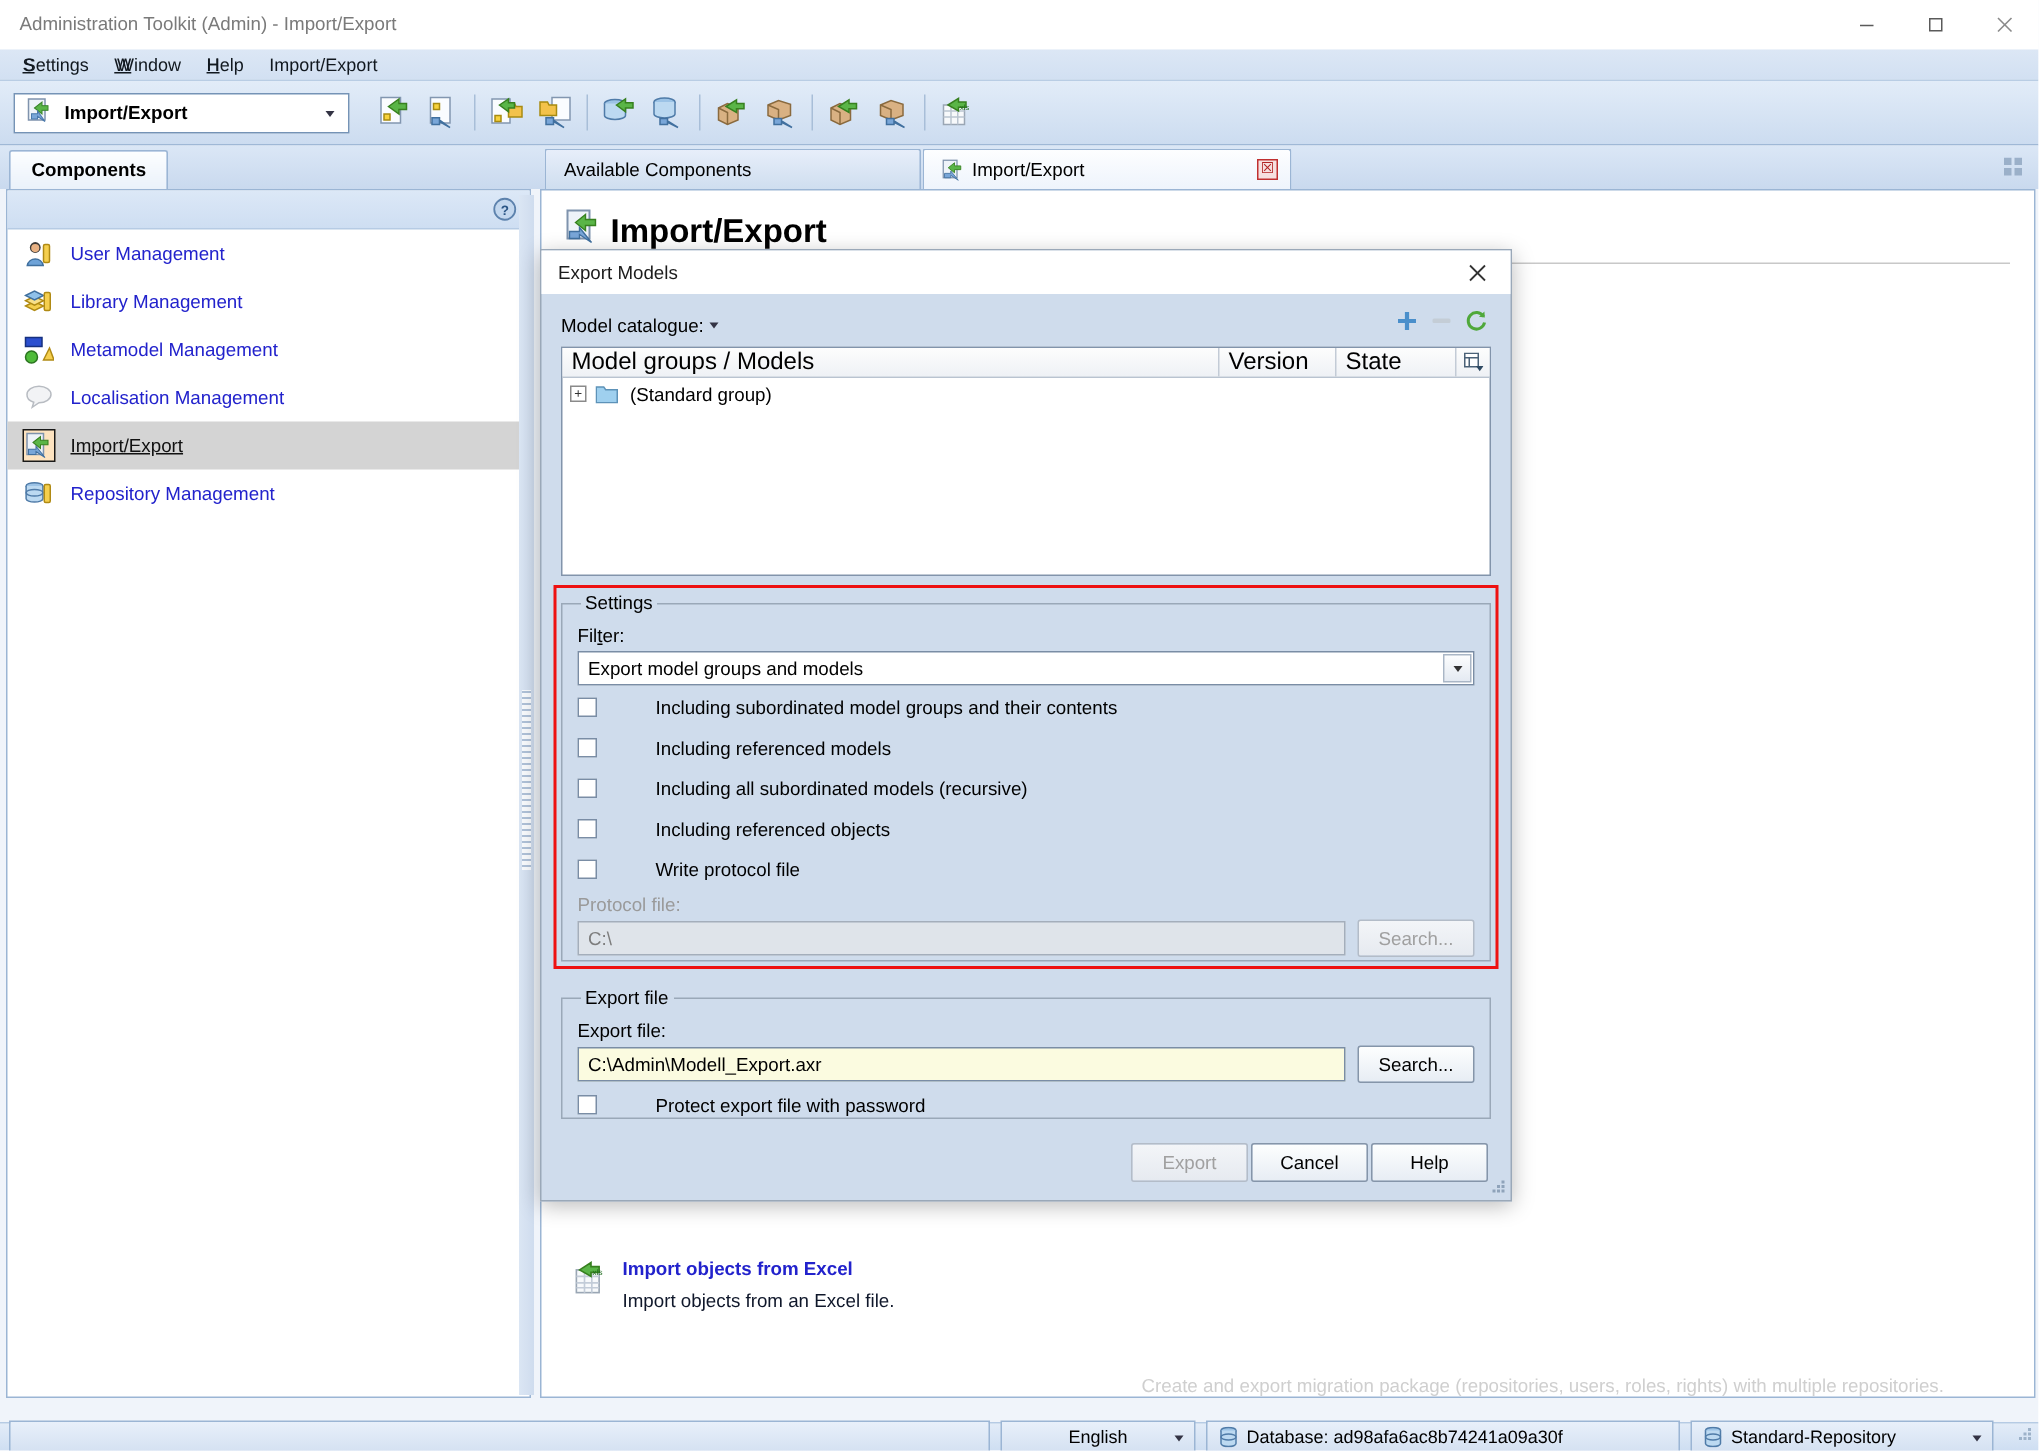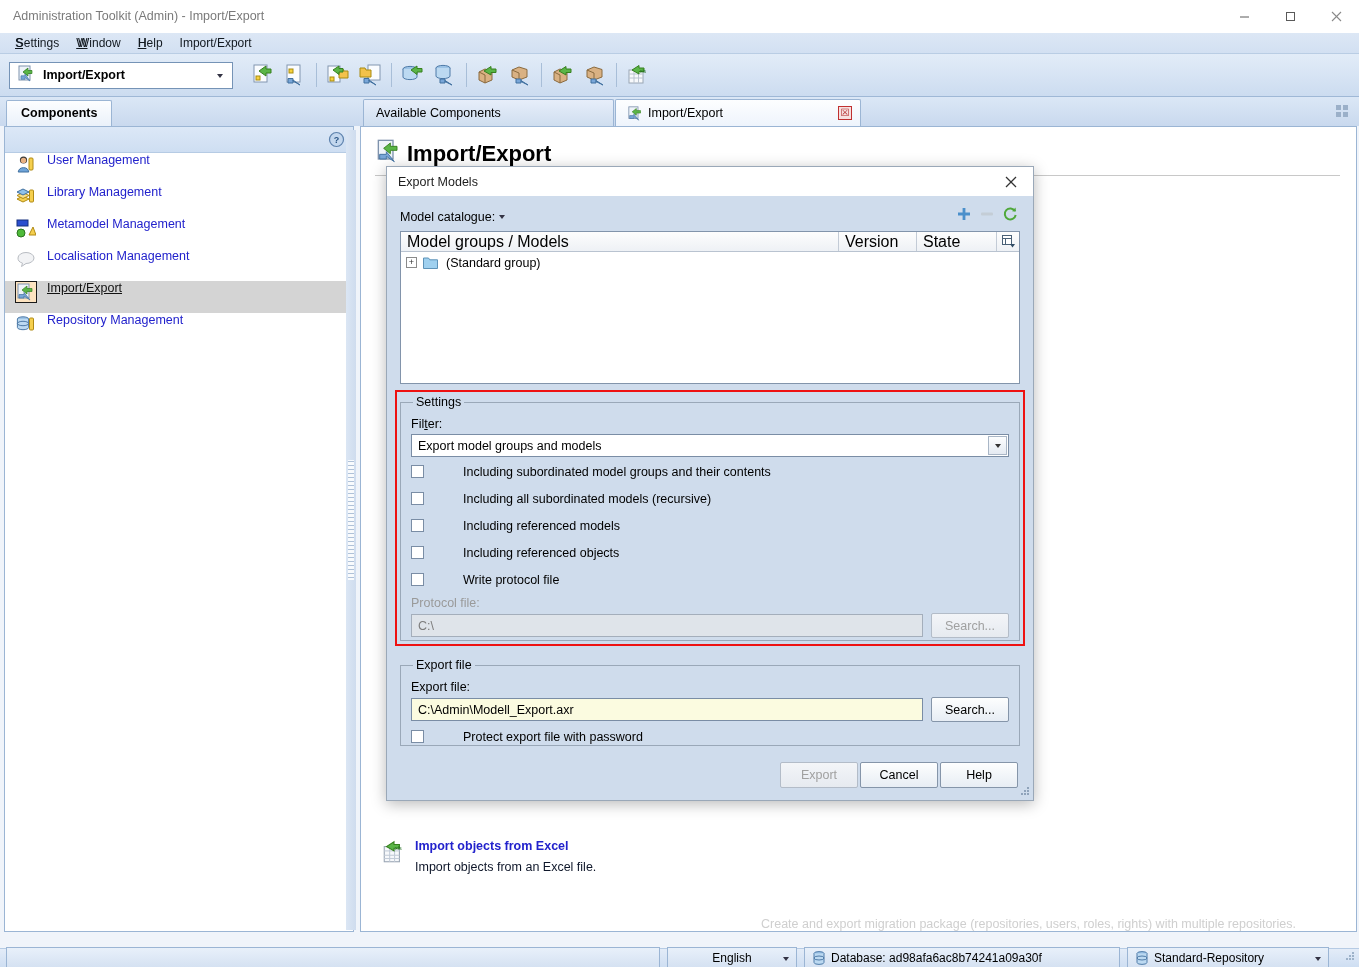--- a/index.html
+++ b/index.html
@@ -96,21 +96,21 @@
   }
   .left-panel-head {
     height: 26px; background: linear-gradient(#dce8f7, #cedef2);
     border-bottom: 1px solid #b6cbe4; position: relative;
   }
   .help-badge {
     position: absolute; right: 8px; top: 4px;
     width: 17px; height: 17px;
   }
   .sb-item {
-    height: 32px; display: flex; align-items: flex-start;
+    height: 32px; display: flex; align-items: center;
     padding-left: 10px; cursor: default;
   }
   .sb-item.selected { background: #d4d4d4; }
   .sb-icon {
     width: 22px; height: 22px; margin-right: 10px;
     display: flex; align-items: center; justify-content: center;
     flex: 0 0 auto;
   }
   .sb-item.selected .sb-icon {
     border: 1px solid #1a1a1a; background: #fde3c0;
@@ -208,21 +208,20 @@
     position: absolute; right: 4px; bottom: 4px; width: 12px; height: 12px;
   }
 
   
   .dialog {
     position: absolute; left: 360px; top: 166px;
     width: 648px; height: 635px;
     background: #cfdcec;
     border: 1px solid #9aa8b8;
     box-shadow: 0 3px 14px rgba(0,0,0,.28);
-    margin-left: 26px;
   }
   .dlg-title {
     height: 29px; background: #ffffff;
     display: flex; align-items: center;
     padding-left: 11px; font-size: 12.5px; color: #1c1c1c;
     position: relative;
   }
   .dlg-close {
     position: absolute; right: 0; top: 0; width: 44px; height: 29px;
     display: flex; align-items: center; justify-content: center;
@@ -677,25 +676,25 @@
               <i></i>
             </span>
         </div>
 
         <div class="cbrow">
           <span class="cb"></span>
           <span class="cbtext">Including subordinated model groups and their contents</span>
         </div>
         <div class="cbrow">
           <span class="cb"></span>
-          <span class="cbtext">Including all subordinated models (recursive)</span>
+          <span class="cbtext">Including referenced models</span>
         </div>
         <div class="cbrow">
           <span class="cb"></span>
-          <span class="cbtext">Including referenced models</span>
+          <span class="cbtext">Including all subordinated models (recursive)</span>
         </div>
         <div class="cbrow">
           <span class="cb"></span>
           <span class="cbtext">Including referenced objects</span>
         </div>
         <div class="cbrow">
           <span class="cb"></span>
           <span class="cbtext">Write protocol file</span>
         </div>
 

